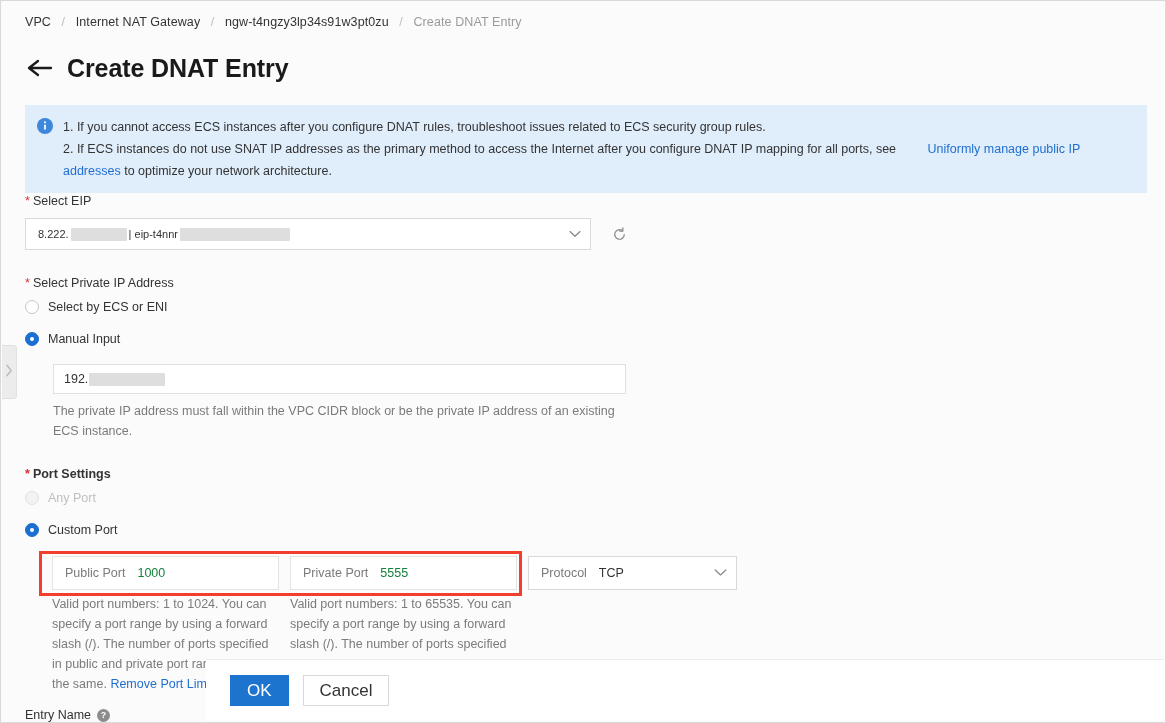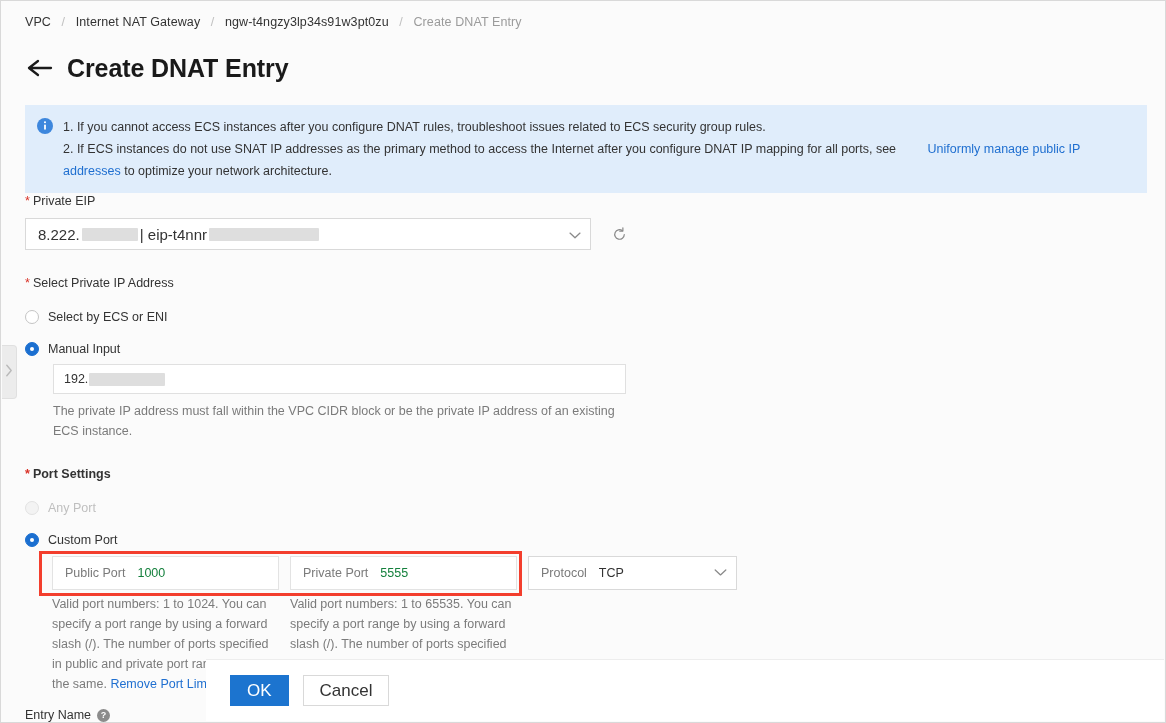--- a/index.html
+++ b/index.html
@@ -95,21 +95,21 @@
 
   .select-box {
     position: relative;
     width: 566px;
     height: 32px;
     background: #ffffff;
     border: 1px solid #d9d9d9;
     display: flex;
     align-items: center;
     padding: 0 30px 0 12px;
-    font-size: 15px;
+    font-size: 11px;
     color: #333333;
     cursor: pointer;
   }
   .select-box .caret {
     position: absolute;
     right: 9px; top: 50%;
     transform: translateY(-50%);
   }
   .redact {
     display: inline-block;
@@ -122,21 +122,21 @@
     position: absolute;
     left: 578px; top: 0;
     width: 32px; height: 32px;
     display: flex; align-items: center; justify-content: center;
     cursor: pointer;
   }
   .eip-row { position: relative; height: 32px; }
 
   .radio-row {
     display: flex;
-    align-items: flex-end;
+    align-items: flex-start;
     height: 24px;
     margin-bottom: 8px;
     cursor: pointer;
   }
   .radio-row.disabled { cursor: default; }
   .radio {
     width: 14px; height: 14px;
     border-radius: 50%;
     border: 1px solid #c4c4c4;
     background: #ffffff;
@@ -351,21 +351,21 @@
     </span>
     <div class="info-text">
       <div>1. If you cannot access ECS instances after you configure DNAT rules, troubleshoot issues related to ECS security group rules.</div>
       <div><span>2. If ECS instances do not use SNAT IP addresses as the primary method to access the Internet after you configure DNAT IP mapping for all ports, see </span><a href="#">Uniformly manage public IP addresses</a><span> to optimize your network architecture.</span></div>
     </div>
   </div>
 
   <div class="form">
 
     <div class="field-label">
-      <span class="req-star">*</span><span>Private EIP</span>
+      <span class="req-star">*</span><span>Select EIP</span>
     </div>
     <div class="eip-row">
       <div class="select-box">
         <span>8.222.</span>
           <span class="redact" style="width:56px;margin:0 2px;"></span>
           <span> | eip-t4nnr</span>
           <span class="redact" style="width:110px;margin-left:2px;"></span>
         <span class="caret">
           <svg width="12" height="8" viewBox="0 0 12 8" aria-hidden="true">
               <path d="M1 1.6 L6 6.2 L11 1.6" stroke="#8a8a8a" stroke-width="1.3" fill="none" stroke-linecap="round" stroke-linejoin="round"></path>

